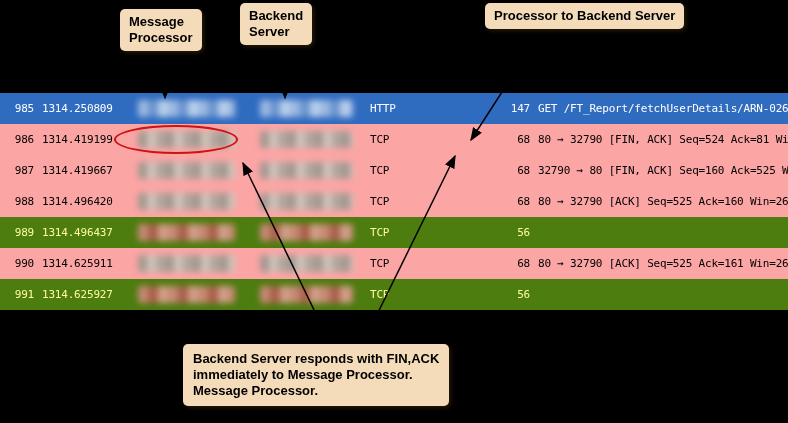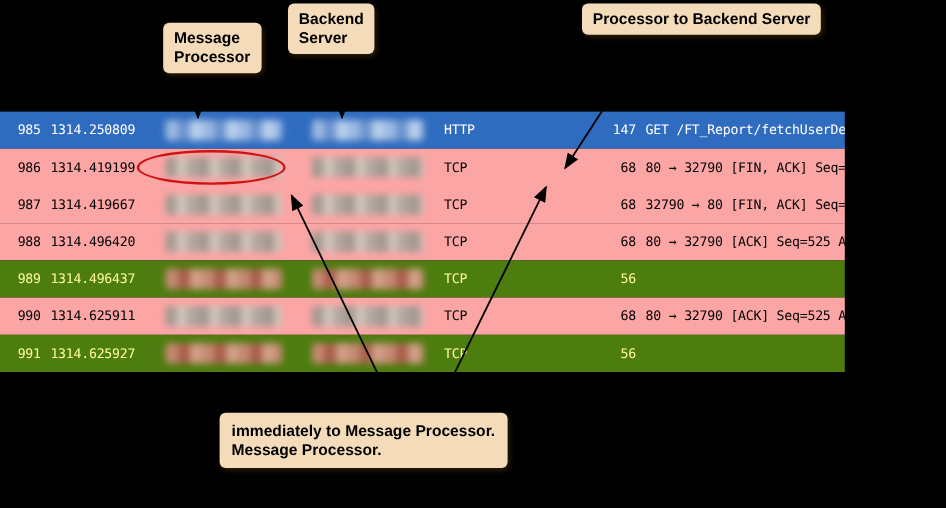--- a/index.html
+++ b/index.html
@@ -19,27 +19,27 @@
     background: #f4dcba;
     color: #000;
     font-weight: bold;
     font-size: 13px;
     line-height: 16px;
     padding: 5px 9px;
     border-radius: 5px;
     box-shadow: 2px 2px 4px rgba(70, 45, 15, 0.55);
     z-index: 5;
   }
-  #co-mp  { left: 120px; top: 19px; margin-left: 16px; }
+  #co-mp  { left: 120px; top: 9px; }
   #co-bs  { left: 240px; top: 3px; }
   #co-req { left: 485px; top: 3px; }
   #co-note{ left: 183px; top: 344px; padding: 7px 10px; }
 
   
-  .packet-table { position: absolute; left: 0; top: 93px; width: 704px; z-index: 1; }
+  .packet-table { position: absolute; left: 0; top: 93px; width: 788px; z-index: 1; }
   .prow {
     display: flex; align-items: center;
     height: 31px;
     font-family: "DejaVu Sans Mono", monospace;
     font-size: 11px;
     letter-spacing: -0.2px;
     white-space: nowrap;
   }
   .prow.selected { background: #2f6bbf; color: #ffffff; }
   .prow.normal   { background: #fca5a5; color: #000000; }
@@ -181,20 +181,21 @@
         </div>
         <div class="cell c-proto">TCP</div>
         <div class="cell c-len">56</div>
       </div>
     </div>
 </div>
 
 <div class="ellipse"></div>
 
 <div class="callout" id="co-note">
+  <div>Backend Server responds with FIN,ACK</div>
   <div>immediately to Message Processor.</div>
   <div>Message Processor.</div>
 </div>
 
 <svg class="overlay" width="788" height="423" viewBox="0 0 788 423">
   <defs>
     <marker id="ah" markerWidth="9" markerHeight="7" refX="8" refY="3.5" orient="auto">
       <path d="M0,0 L9,3.5 L0,7 Z" fill="#000"></path>
     </marker>
   </defs>

